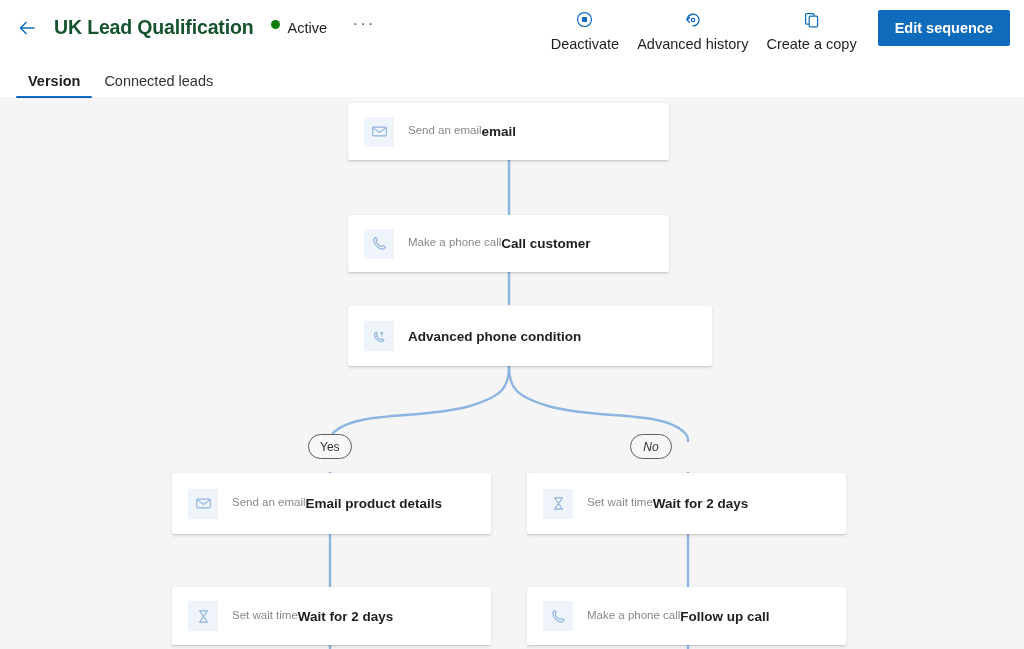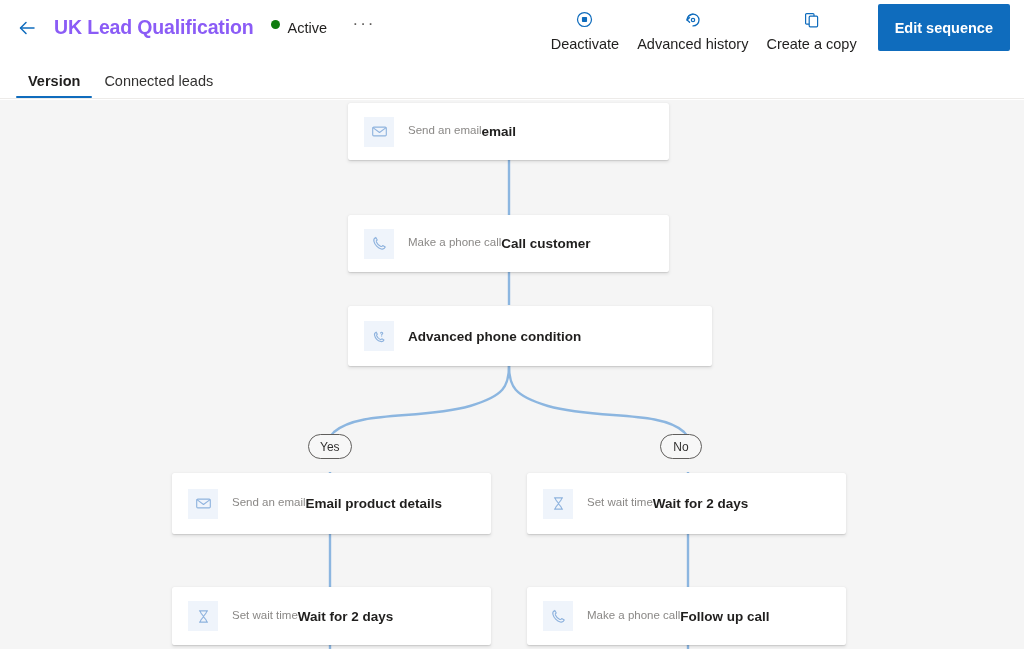--- a/index.html
+++ b/index.html
@@ -37,21 +37,21 @@
     align-items: center;
     justify-content: center;
     cursor: pointer;
     flex: 0 0 auto;
     border-radius: 2px;
   }
 
   .page-title {
     font-size: 19.5px;
     font-weight: bold;
-    color: #8b5cf6;
+    color: #14532d;
     letter-spacing: -0.15px;
     margin-left: 10px;
     white-space: nowrap;
     flex: 0 0 auto;
   }
 
   .status-wrap {
     display: flex;
     align-items: flex-start;
     margin-left: 18px;
@@ -116,21 +116,21 @@
     height: 18px;
     display: flex;
     align-items: center;
     justify-content: center;
     color: #0f6cbd;
     flex: 0 0 auto;
   }
 
   .primary-btn {
     margin-left: 12px;
-    height: 47px;
+    height: 36px;
     padding: 0 17px;
     background: #0f6cbd;
     color: #ffffff;
     font-size: 14.5px;
     font-weight: bold;
     border: none;
     border-radius: 2px;
     cursor: pointer;
     display: flex;
     align-items: center;
@@ -389,21 +389,21 @@
           <circle cx="11.3" cy="8.6" r="0.55" fill="#8fb3de"></circle>
         </svg>
       </div>
       <div class="node-text">
         <div class="node-title-only">Advanced phone condition</div>
       </div>
     </div>
 
     <div class="pill" style="left:308px; top:334px;">Yes</div>
 
-    <div class="pill" style="left:660px; top:334px;">No</div>
+    <div class="pill" style="left:630px; top:334px;font-style:italic;">No</div>
 
     <div class="node" style="left:172px; top:373px; width:319px; height:61px;">
       <div class="node-icon">
         <svg width="17" height="17" viewBox="0 0 18 18">
           <rect x="1.8" y="4.3" width="14.4" height="9.4" rx="1.2" fill="none" stroke="#8fb3de" stroke-width="1.2"></rect>
           <path d="M2.4 5.2 L9 10 L15.6 5.2" fill="none" stroke="#8fb3de" stroke-width="1.2" stroke-linecap="round" stroke-linejoin="round"></path>
         </svg>
       </div>
       <div class="node-text">
         <div class="node-subtitle">Send an email</div>

